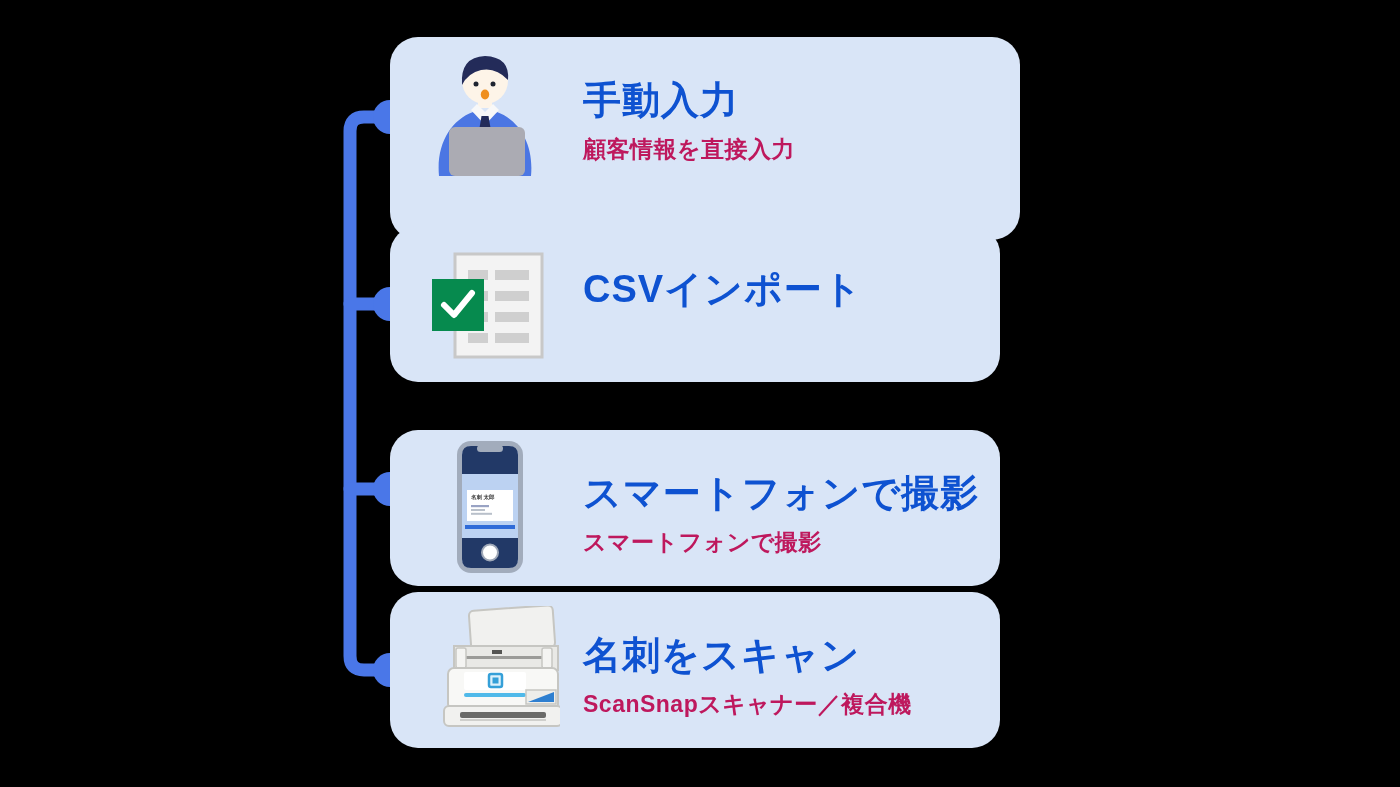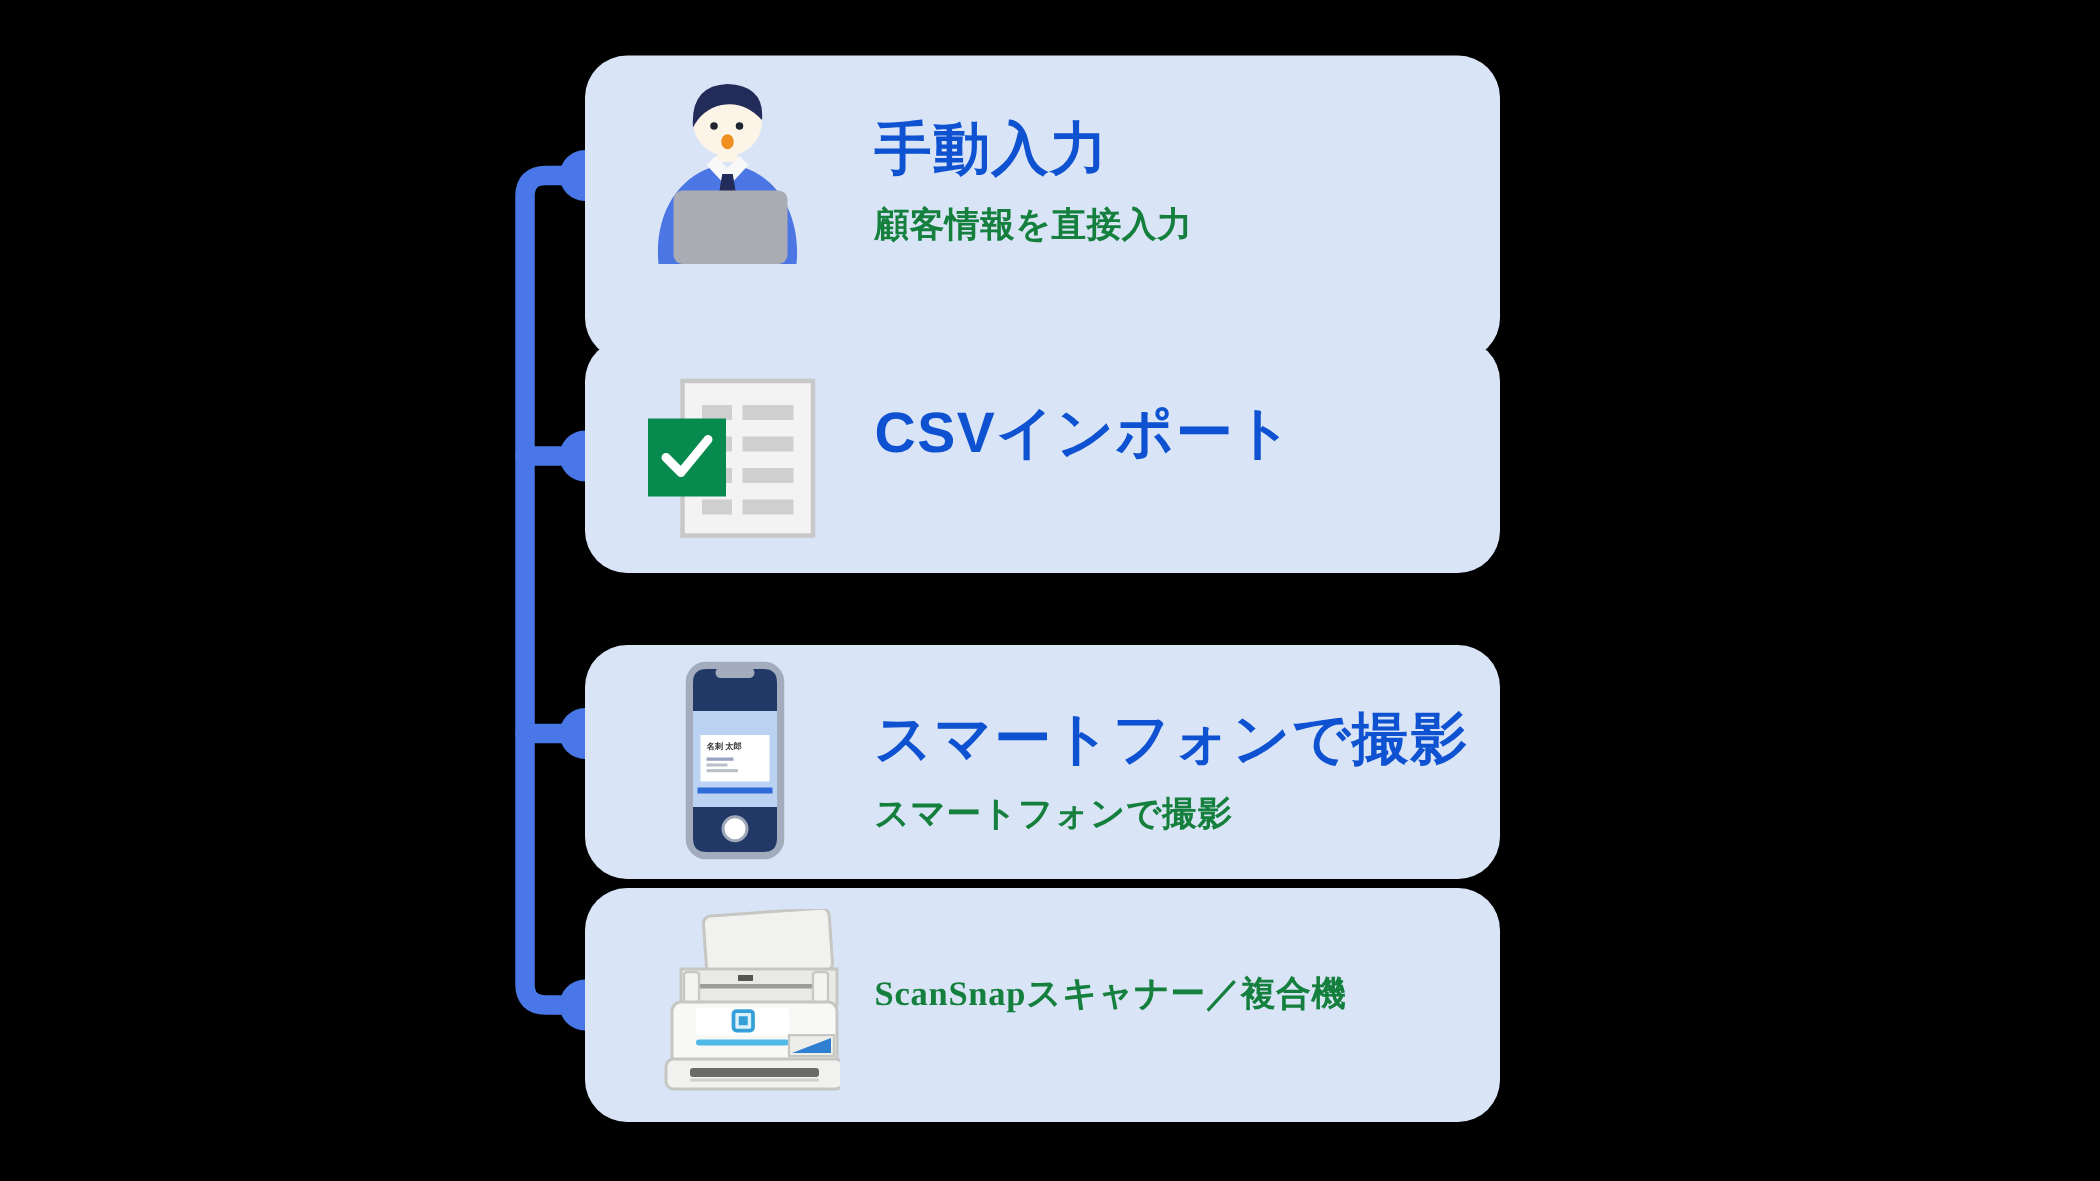--- a/index.html
+++ b/index.html
@@ -14,39 +14,39 @@
     background:#D9E5F7; border-radius:28px;
   }
   .icon-wrap { position:absolute; }
   .text-block { position:absolute; left:193px; top:42px; }
   .card-title {
     font-size:38px; line-height:42px; font-weight:700;
     color:#0E52D1; letter-spacing:1px; white-space:nowrap;
   }
   .card-subtitle {
     margin-top:16px; font-size:23px; line-height:25px; font-weight:700;
-    color:#15803d; letter-spacing:0.5px; white-space:nowrap;font-family:Liberation Serif, serif;
+    color:#be185d; letter-spacing:0.5px; white-space:nowrap;
   }
 </style>
 </head>
 <body>
 
 <div class="stage">
 
   <svg class="connector-svg" width="1400" height="787" viewBox="0 0 1400 787">
     <path d="M 390 117 L 364 117 Q 350 117 350 131 L 350 656 Q 350 670 364 670 L 390 670" fill="none" stroke="#4A77E8" stroke-width="13" stroke-linecap="round"></path>
     <path d="M 350 304 L 390 304" fill="none" stroke="#4A77E8" stroke-width="13" stroke-linecap="round"></path>
     <path d="M 350 489 L 390 489" fill="none" stroke="#4A77E8" stroke-width="13" stroke-linecap="round"></path>
     <circle cx="390" cy="117" r="17" fill="#4A77E8"></circle>
     <circle cx="390" cy="304" r="17" fill="#4A77E8"></circle>
     <circle cx="390" cy="489" r="17" fill="#4A77E8"></circle>
     <circle cx="390" cy="670" r="17" fill="#4A77E8"></circle>
   </svg>
 
-  <div class="card" style="top:37px;height:203px;">
+  <div class="card" style="top:37px;height:203px;padding-left:20px;">
     <div class="icon-wrap" style="left:45px;top:17px;">
       <svg width="110" height="122" viewBox="0 0 110 122">
         <path d="M 4 122 C 1 90 16 66 38 58 L 50 66 L 62 58 C 84 66 99 90 96 122 Z" fill="#4B76E3"></path>
         <rect x="43" y="42" width="14" height="12" fill="#FDF4E8"></rect>
         <path d="M 36 56 L 50 71 L 64 56 L 58 50 L 50 58 L 42 50 Z" fill="#F8F8F8"></path>
         <path d="M 46.5 62 L 53.5 62 L 55.5 74 L 50 80 L 44.5 74 Z" fill="#232B59"></path>
         <circle cx="50" cy="27" r="23" fill="#FDF4E8"></circle>
         <path d="M 27 31 Q 25 3 50 2 Q 75 3 73 26 Q 61 13 46 16 Q 33 19 27 31 Z" fill="#232B59"></path>
         <circle cx="41" cy="30" r="2.5" fill="#1E2430"></circle>
         <circle cx="58" cy="30" r="2.5" fill="#1E2430"></circle>
@@ -119,17 +119,18 @@
         <rect x="62.5" y="71.5" width="6" height="6" fill="#35A0D8"></rect>
         <rect x="34" y="87" width="62" height="4" rx="2" fill="#4FB9E9"></rect>
         <path d="M 96 84 L 126 84 L 126 98 L 96 98 Z" fill="#EDEDEA" stroke="#C6C6C2" stroke-width="1.5"></path>
         <path d="M 98 96 L 124 86 L 124 96 Z" fill="#2E7FD0"></path>
         <rect x="14" y="100" width="118" height="20" rx="5" fill="#F1F1EF" stroke="#C6C6C2" stroke-width="2"></rect>
         <rect x="30" y="106" width="86" height="6" rx="2" fill="#6A6A68"></rect>
         <rect x="30" y="113" width="86" height="2" fill="#CFCFCC"></rect>
       </svg>
     </div>
     <div class="text-block">
+      <div class="card-title">名刺をスキャン</div>
       <div class="card-subtitle">ScanSnapスキャナー／複合機</div>
     </div>
   </div>
 
 </div>
 
 </body></html>

